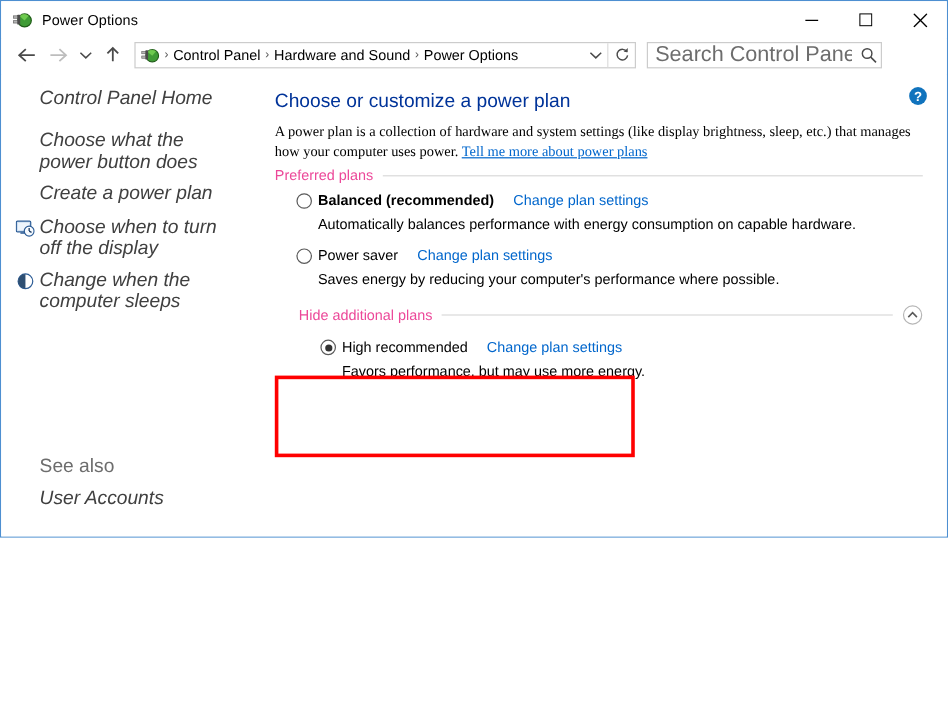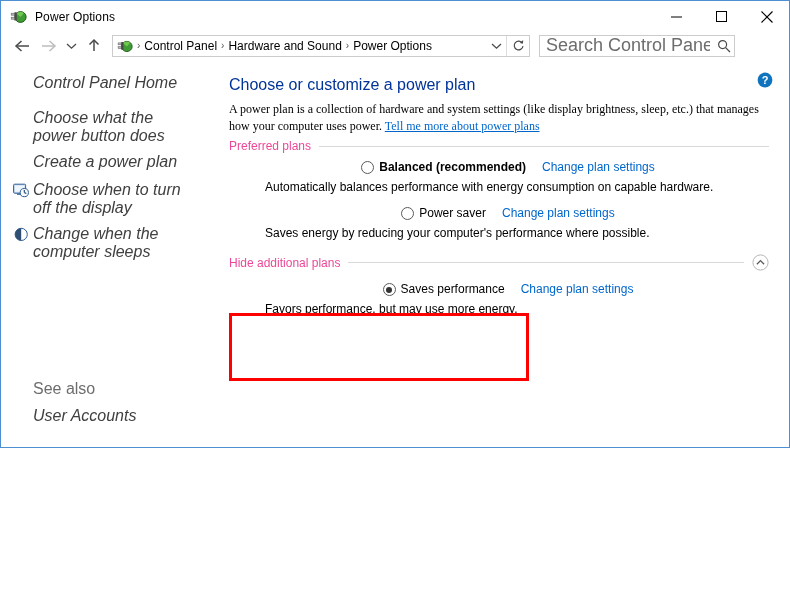--- a/index.html
+++ b/index.html
@@ -270,21 +270,21 @@
 
   
   .plan {
     position: relative;
     padding-left: 18px;
     margin-bottom: 11px;
   }
   .plan-top {
     display: flex;
     align-items: flex-start;
-    justify-content: center;
+    justify-content: flex-start;
   }
   .plan-label-wrap {
     display: flex;
     align-items: flex-start;
   }
   .radio {
     width: 13px; height: 13px;
     border-radius: 50%;
     border: 1px solid #5a5a5a;
     background: #fff;
@@ -328,21 +328,21 @@
     position: absolute;
     left: 228px;
     top: 312px;
     width: 300px;
     height: 68px;
     border: 3px solid #ff0000;
     box-sizing: border-box;
     pointer-events: none;
   }
 
-  .additional-wrap { position: relative; }
+  .additional-wrap { position: relative; margin-left: 20px; }
 </style>
 </head>
 <body>
 
 <div class="window">
 
   <div class="titlebar">
     <div class="title-icon">
       <svg class="plug-icon" viewBox="0 0 17 17">
         <ellipse cx="10.5" cy="9" rx="5.6" ry="5.4" fill="#3f9b35"></ellipse>
@@ -550,21 +550,21 @@
               <circle cx="8.5" cy="8.5" r="7.6" fill="#ffffff" stroke="#b6b6b6" stroke-width="1"></circle>
               <path d="M4.9 10.3 L8.5 6.6 L12.1 10.3" fill="none" stroke="#5a5a5a" stroke-width="1.3"></path>
             </svg>
           </div>
         </div>
 
         <div class="plan" style="margin-top:11px;">
           <div class="plan-top">
             <div class="plan-label-wrap">
               <div class="radio checked"></div>
-              <div class="plan-name">Saves performance</div>
+              <div class="plan-name">High recommended</div>
             </div>
             <div class="change-link">Change plan settings</div>
           </div>
           <div class="plan-desc">Favors performance, but may use more energy.</div>
         </div>
       </div>
 
     </div>
   </div>
 

